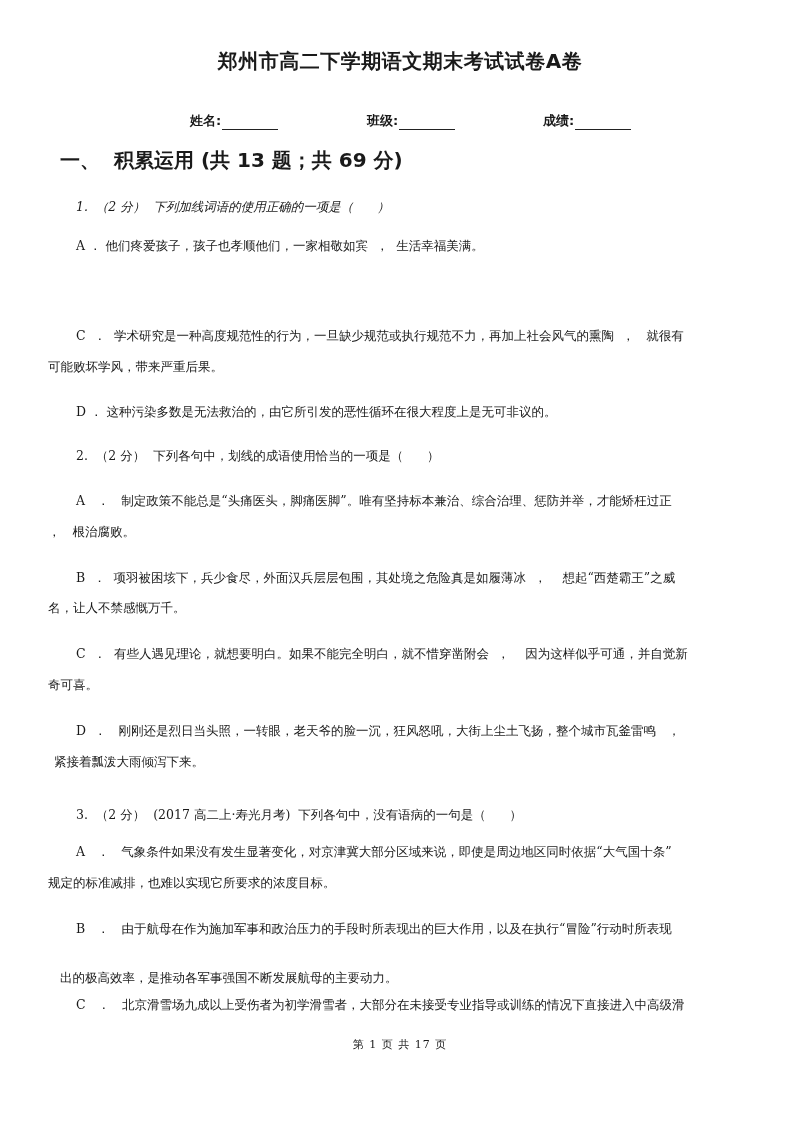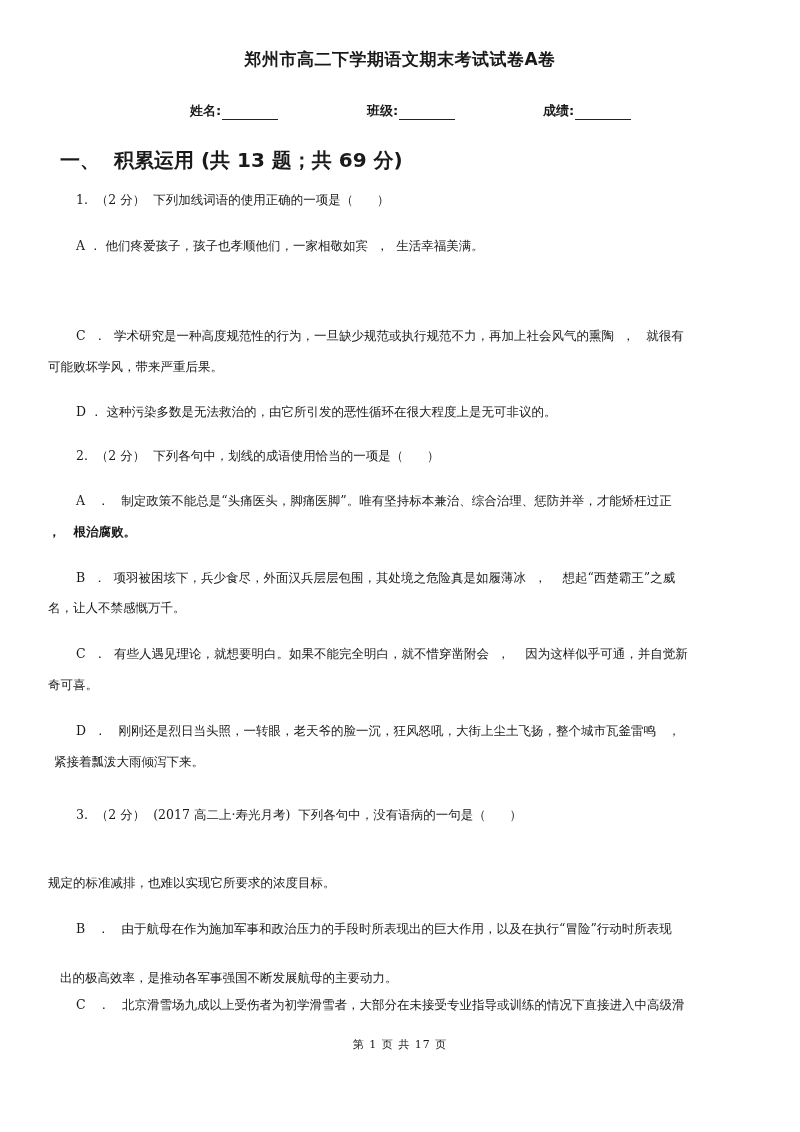--- a/index.html
+++ b/index.html
@@ -23,36 +23,36 @@
       height: 1132px;
     }
     .title {
       position: absolute;
       left: 0;
       width: 800px;
       top: 48px;
       text-align: center;
       font-family: "DejaVu Sans", "Liberation Sans", sans-serif;
       font-weight: bold;
-      font-size: 17px;
+      font-size: 20px;
       letter-spacing: 0.5px;
     }
     .info-row {
       position: absolute;
       top: 100px;
       left: 0;
       width: 800px;
       height: 20px;
       font-size: 13px;
       font-family: "DejaVu Sans", "Liberation Sans", sans-serif;
       font-weight: bold;
     }
     .info-field {
       position: absolute;
-      top: 2px;
+      top: 12px;
       display: flex;
       align-items: flex-end;
     }
     .info-field .blank {
       display: inline-block;
       width: 56px;
       border-bottom: 1px solid #222;
       height: 14px;
       margin-left: 1px;
     }
@@ -99,36 +99,37 @@
       <span class="blank"></span>
     </div>
     <div class="info-field" style="left:543px;">
       <span>成绩:</span>
       <span class="blank"></span>
     </div>
   </div>
 
   <div class="section-heading">一、  积累运用 (共 13 题；共 69 分)</div>
 
-  <div class="line" style="left:76px; top:192px;">1.  （2 分）  下列加线词语的使用正确的一项是（      ）</div>
+  <div class="line" style="left:76px; top:199px;font-style:italic;">1.  （2 分）  下列加线词语的使用正确的一项是（      ）</div>
   <div class="line" style="left:76px; top:238px;">A ． 他们疼爱孩子，孩子也孝顺他们，一家相敬如宾  ，  生活幸福美满。</div>
   <div class="line" style="left:76px; top:328px;">C  ．  学术研究是一种高度规范性的行为，一旦缺少规范或执行规范不力，再加上社会风气的熏陶  ，   就很有</div>
   <div class="line" style="left:48px; top:359px;">可能败坏学风，带来严重后果。</div>
   <div class="line" style="left:76px; top:404px;">D ． 这种污染多数是无法救治的，由它所引发的恶性循环在很大程度上是无可非议的。</div>
 
   <div class="line" style="left:76px; top:448px;">2.  （2 分）  下列各句中，划线的成语使用恰当的一项是（      ）</div>
   <div class="line" style="left:76px; top:493px;">A   ．   制定政策不能总是“头痛医头，脚痛医脚”。唯有坚持标本兼治、综合治理、惩防并举，才能矫枉过正</div>
-  <div class="line" style="left:48px; top:524px;font-weight:bold;">，   根治腐败。</div>
+  <div class="line" style="left:48px; top:524px;">，   根治腐败。</div>
   <div class="line" style="left:76px; top:570px;">B  ．  项羽被困垓下，兵少食尽，外面汉兵层层包围，其处境之危险真是如履薄冰  ，    想起“西楚霸王”之威</div>
   <div class="line" style="left:48px; top:600px;">名，让人不禁感慨万千。</div>
   <div class="line" style="left:76px; top:646px;">C  ．  有些人遇见理论，就想要明白。如果不能完全明白，就不惜穿凿附会  ，    因为这样似乎可通，并自觉新</div>
   <div class="line" style="left:48px; top:677px;">奇可喜。</div>
   <div class="line" style="left:76px; top:723px;">D  ．   刚刚还是烈日当头照，一转眼，老天爷的脸一沉，狂风怒吼，大街上尘土飞扬，整个城市瓦釜雷鸣   ，</div>
   <div class="line" style="left:48px; top:754px;margin-left:6px;">紧接着瓢泼大雨倾泻下来。</div>
 
   <div class="line" style="left:76px; top:799px;margin-top:8px;">3.  （2 分）  (2017 高二上·寿光月考)  下列各句中，没有语病的一句是（      ）</div>
+  <div class="line" style="left:76px; top:844px;">A   ．   气象条件如果没有发生显著变化，对京津冀大部分区域来说，即使是周边地区同时依据“大气国十条”</div>
   <div class="line" style="left:48px; top:875px;">规定的标准减排，也难以实现它所要求的浓度目标。</div>
   <div class="line" style="left:76px; top:921px;">B   ．   由于航母在作为施加军事和政治压力的手段时所表现出的巨大作用，以及在执行“冒险”行动时所表现</div>
   <div class="line" style="left:60px; top:952px;margin-top:18px;">出的极高效率，是推动各军事强国不断发展航母的主要动力。</div>
   <div class="line" style="left:76px; top:997px;">C   ．   北京滑雪场九成以上受伤者为初学滑雪者，大部分在未接受专业指导或训练的情况下直接进入中高级滑</div>
 
   <div class="footer">第 1 页 共 17 页</div>
 </div>
 
 </body></html>

